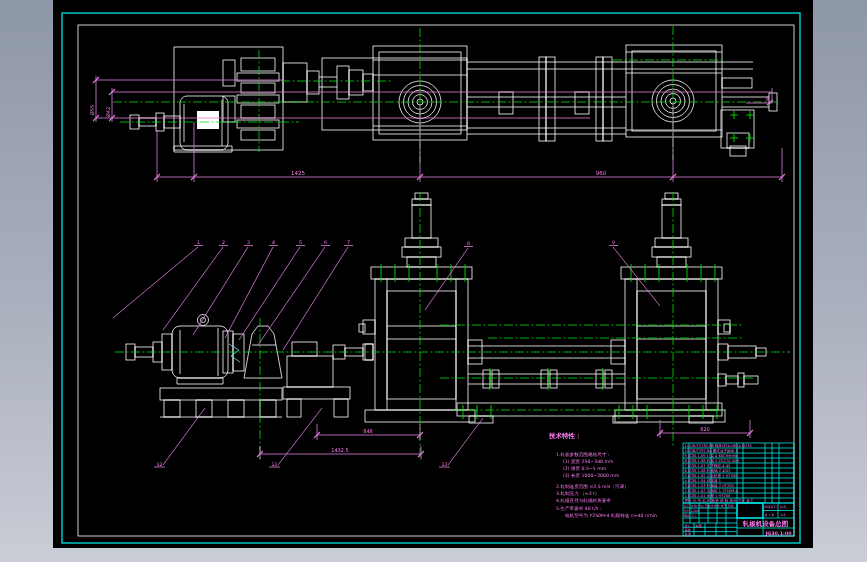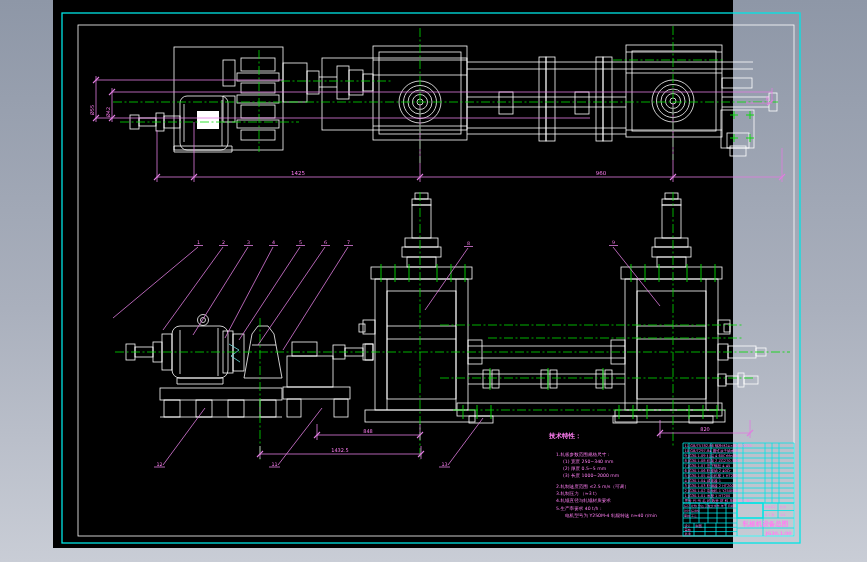--- a/index.html
+++ b/index.html
@@ -2,21 +2,21 @@
 <html><head>
 <meta charset="utf-8">
 <style>
   html,body{margin:0;padding:0;}
   body{
     width:867px;height:562px;overflow:hidden;position:relative;
     background:linear-gradient(180deg,#8e97a7 0%,#aab0bd 55%,#c9cdd6 100%);
     font-family:"DejaVu Sans",sans-serif;
   }
   .paper{
-    position:absolute;left:53px;top:0;width:680px;height:548px;
+    position:absolute;left:53px;top:0;width:760px;height:548px;
     background:#000;
   }
   svg text{user-select:none;}
   .lw{stroke:#ffffff;fill:none;stroke-width:0.8;}
   .lwf{fill:#ffffff;stroke:none;}
   .lg{stroke:#00dd00;fill:none;stroke-width:0.8;stroke-dasharray:9 2.5 2 2.5;}
   .lgs{stroke:#00dd00;fill:none;stroke-width:0.9;}
   .lm{stroke:#e07ce0;fill:none;stroke-width:0.8;}
   .lmt{stroke:#e07ce0;fill:none;stroke-width:1.1;}
   .lc{stroke:#00e5e5;fill:none;stroke-width:0.8;}

